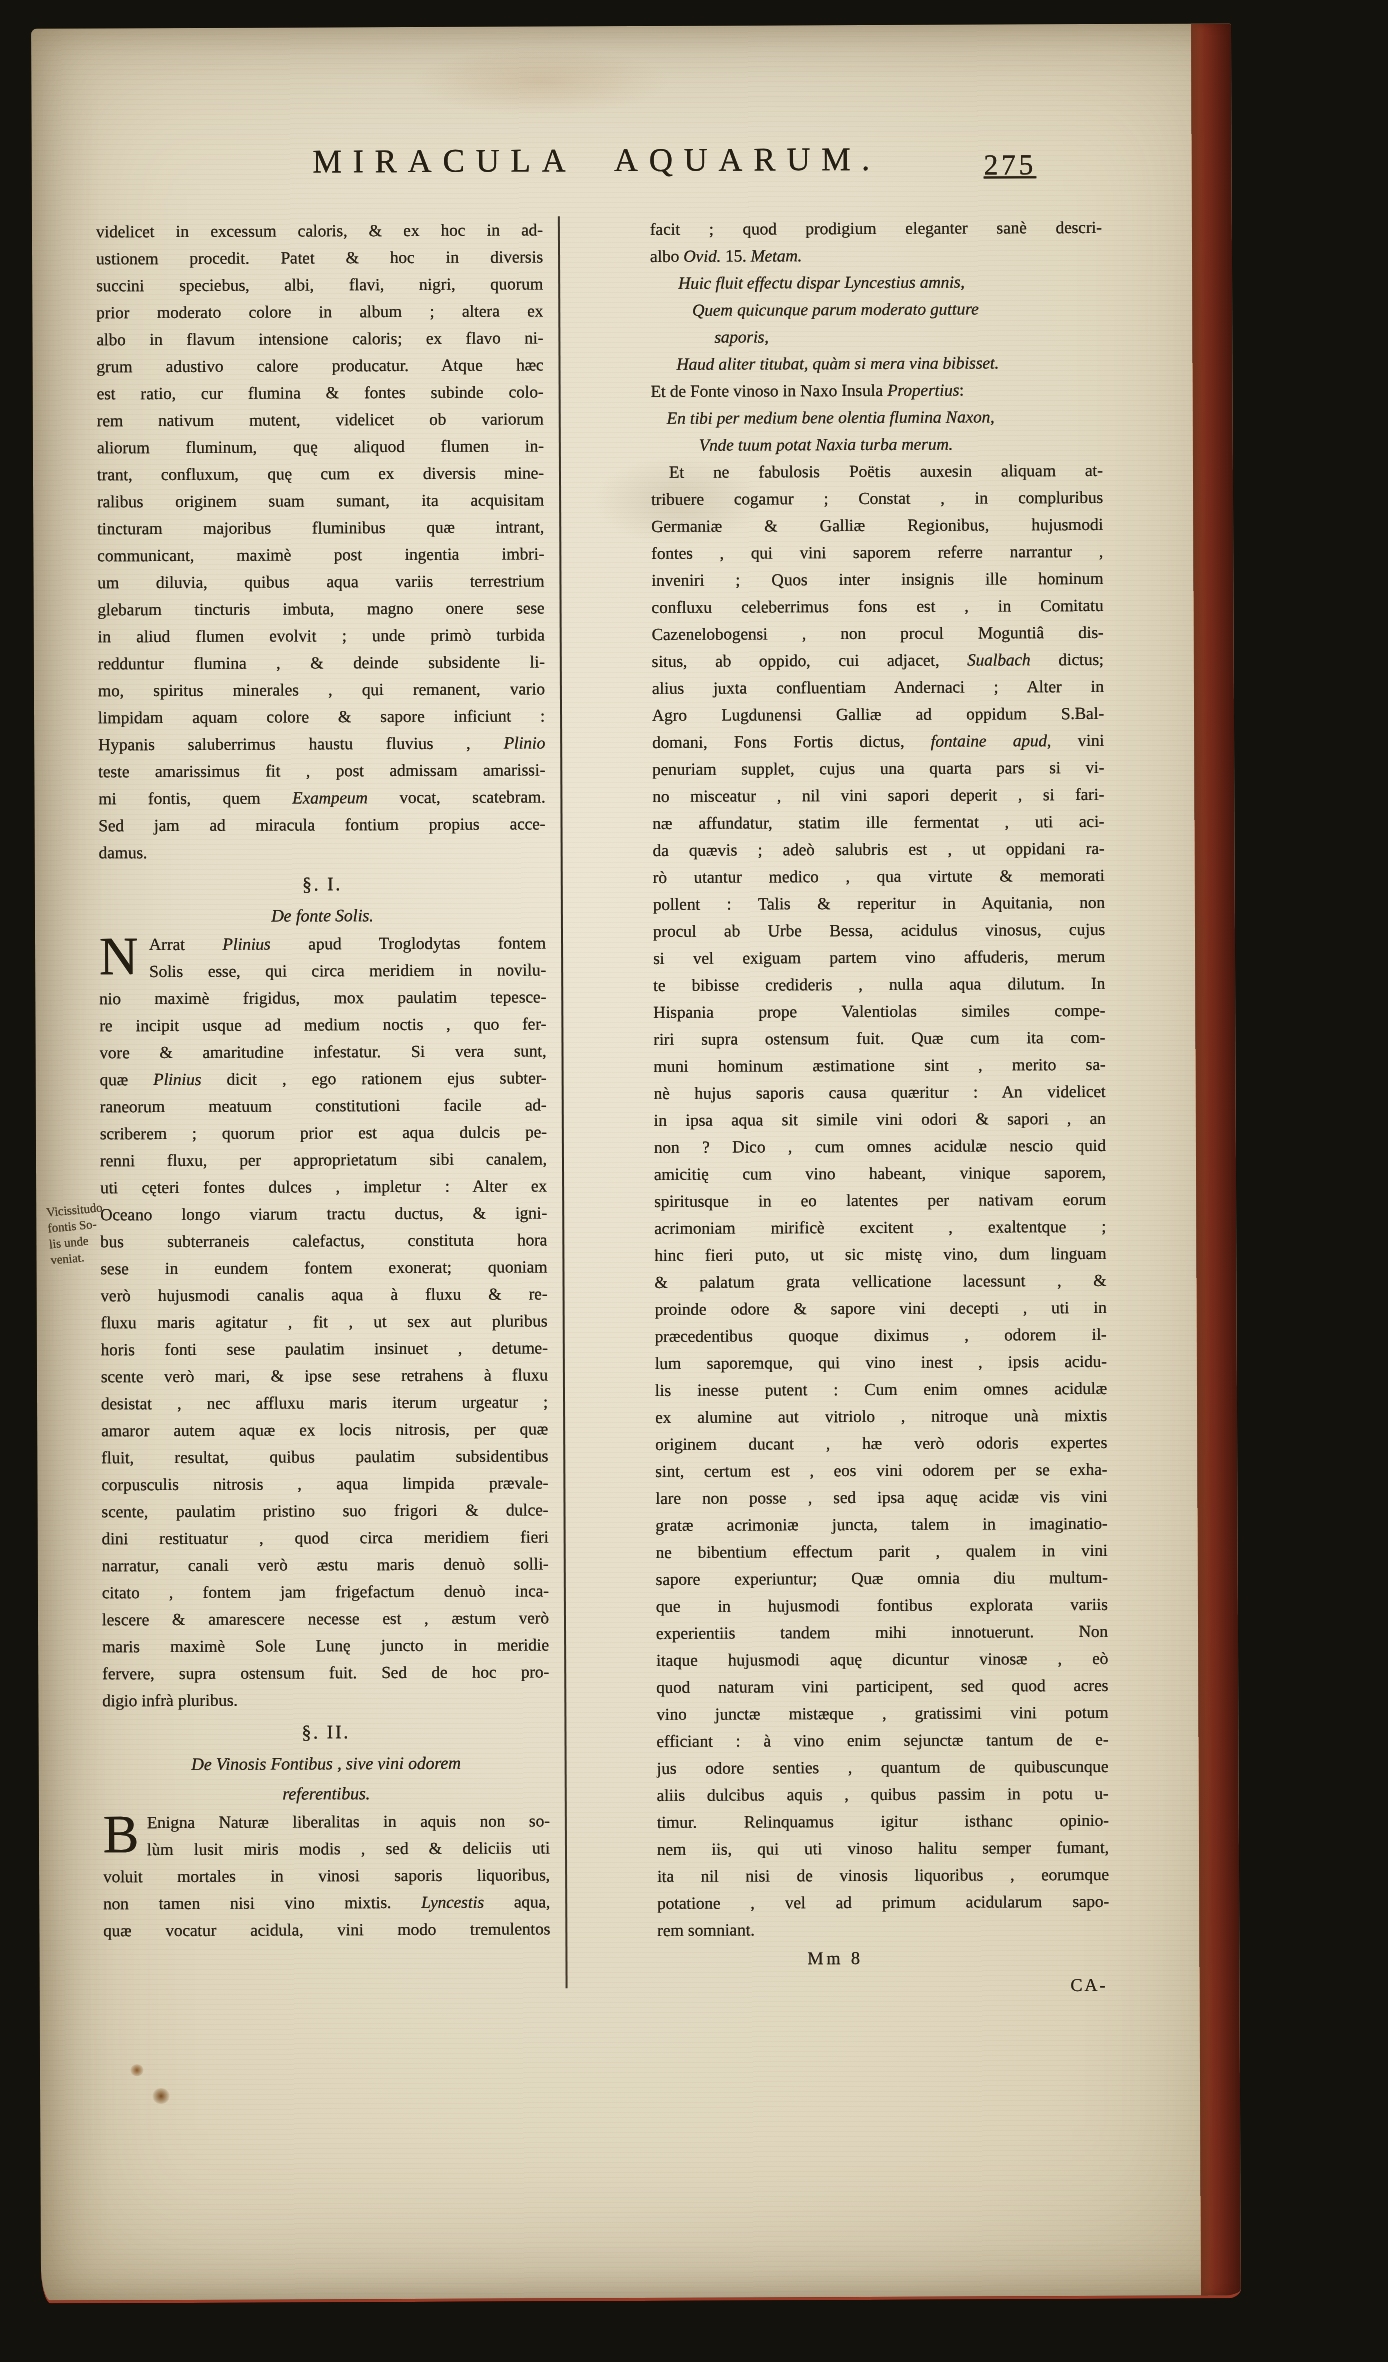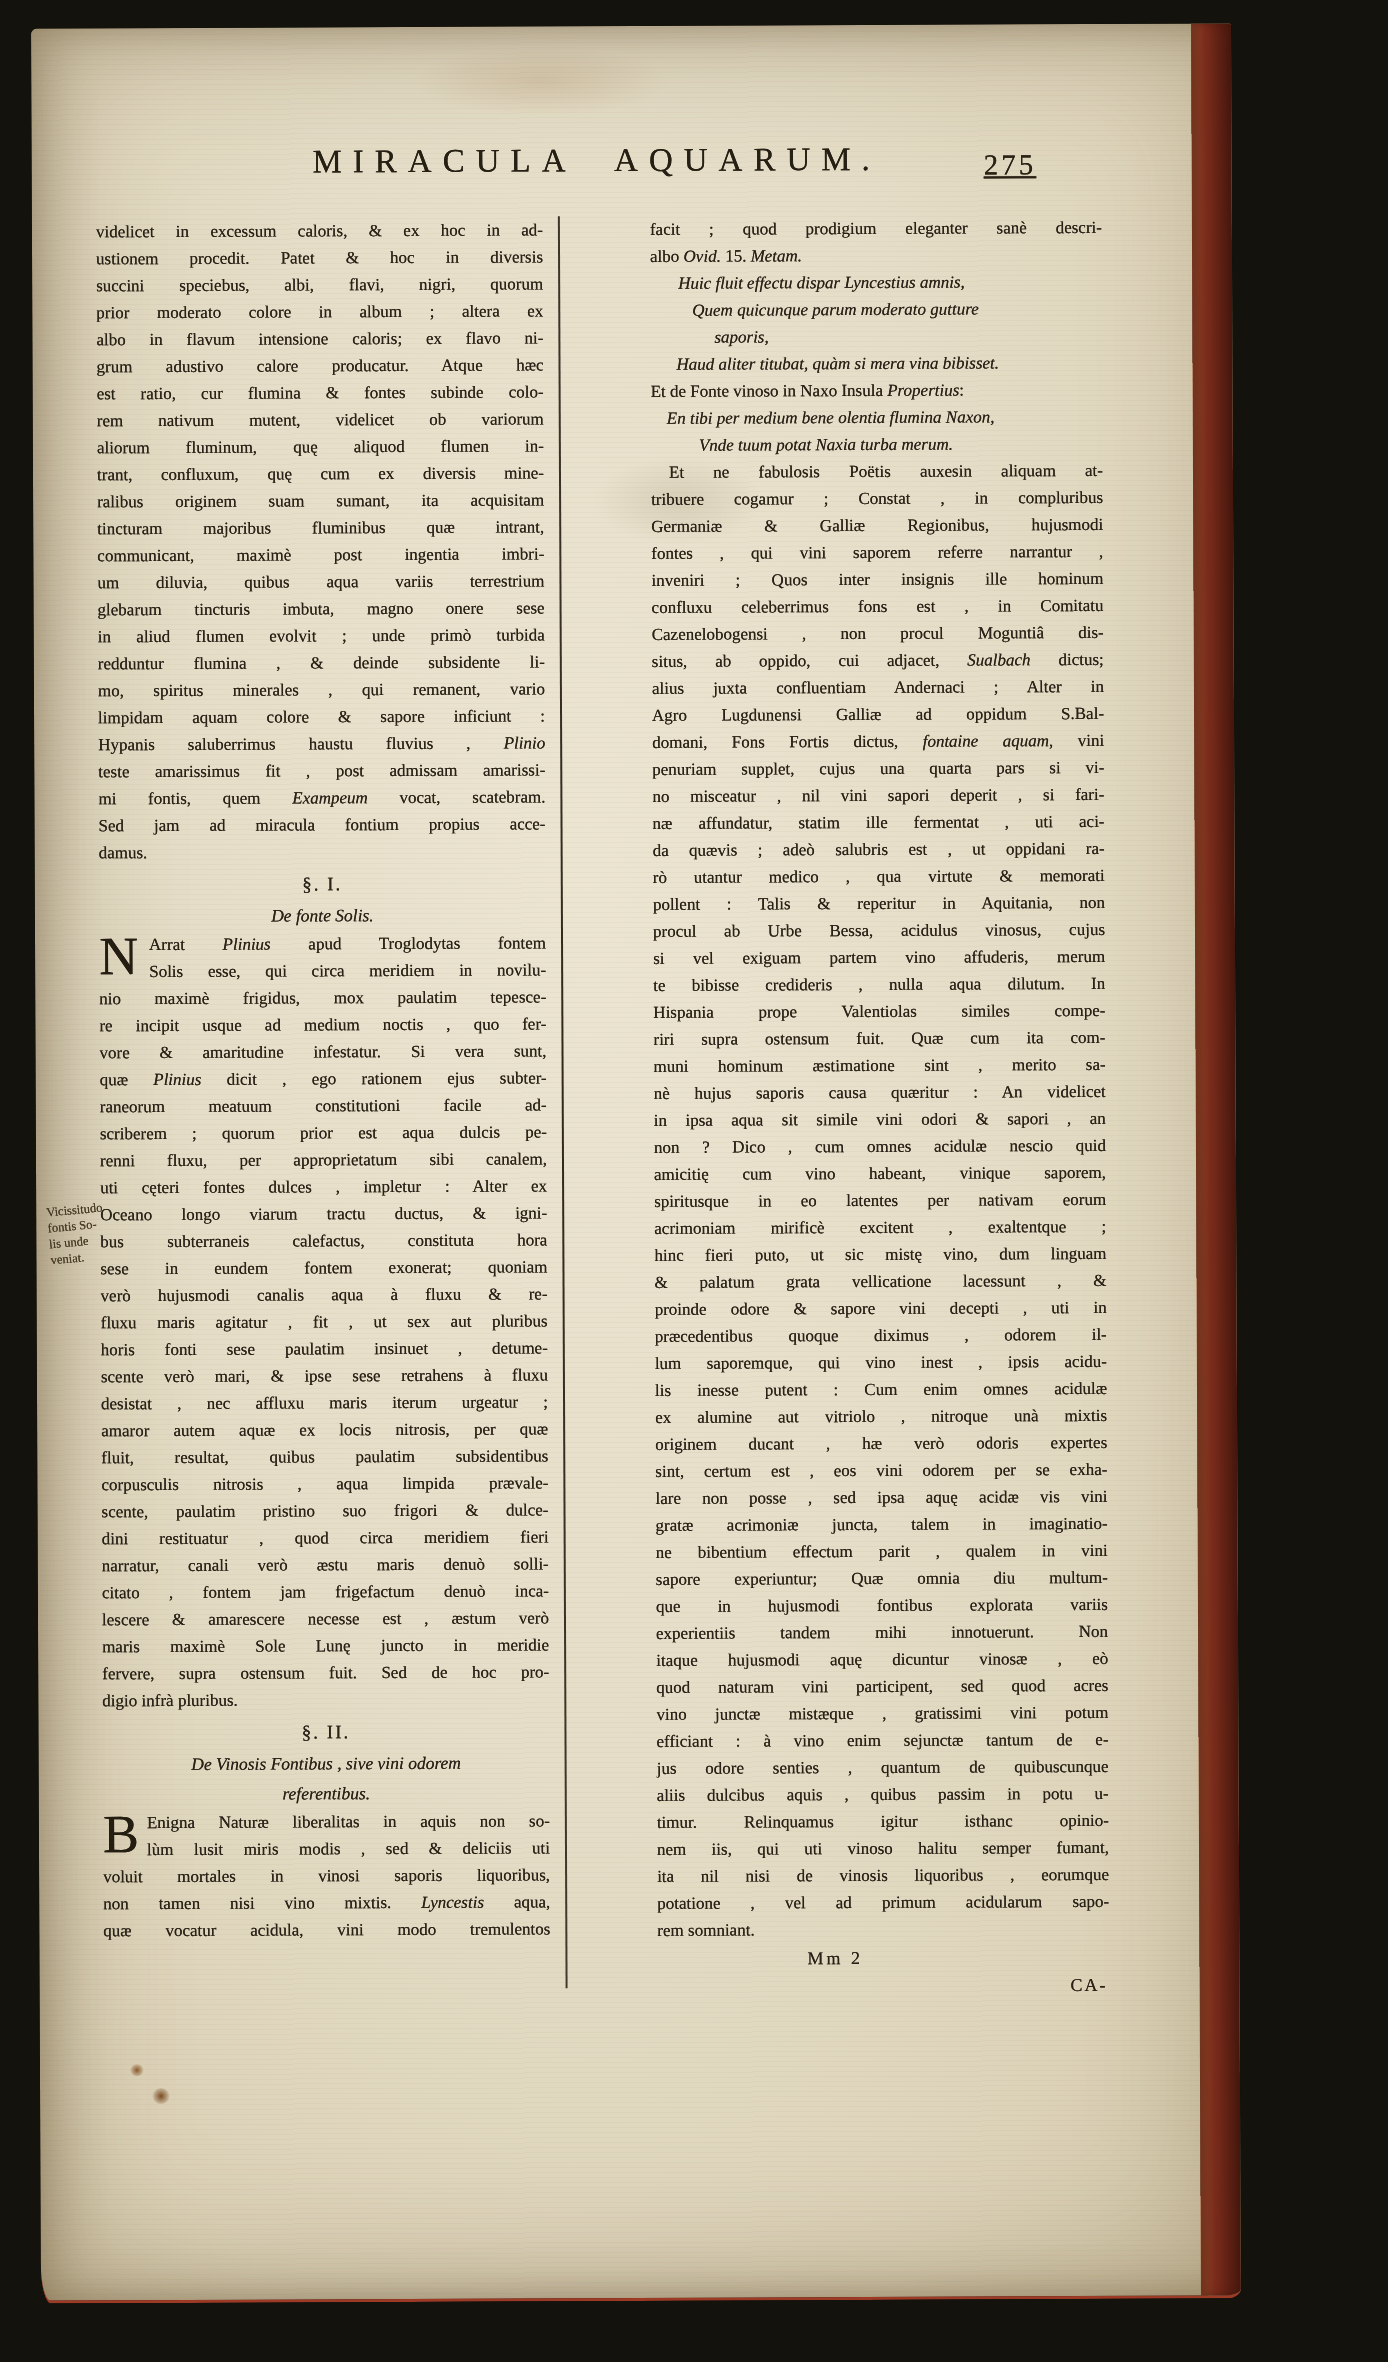--- a/index.html
+++ b/index.html
@@ -194,21 +194,21 @@
             <div class="tl" style="padding-left: 18px;"><span>Et ne fabulosis Poëtis auxesin aliquam at-</span></div>
             <div class="tl"><span>tribuere cogamur ; Constat , in compluribus</span></div>
             <div class="tl"><span>Germaniæ &amp; Galliæ Regionibus, hujusmodi</span></div>
             <div class="tl"><span>fontes , qui vini saporem referre narrantur ,</span></div>
             <div class="tl"><span>inveniri ; Quos inter insignis ille hominum</span></div>
             <div class="tl"><span>confluxu celeberrimus fons est , in Comitatu</span></div>
             <div class="tl"><span>Cazenelobogensi , non procul Moguntiâ dis-</span></div>
             <div class="tl"><span>situs, ab oppido, cui adjacet, </span><span class="it">Sualbach</span><span> dictus;</span></div>
             <div class="tl"><span>alius juxta confluentiam Andernaci ; Alter in</span></div>
             <div class="tl"><span>Agro Lugdunensi Galliæ ad oppidum S.Bal-</span></div>
-            <div class="tl"><span>domani, Fons Fortis dictus, </span><span class="it">fontaine aquam</span><span>, vini</span></div>
+            <div class="tl"><span>domani, Fons Fortis dictus, </span><span class="it">fontaine apud</span><span>, vini</span></div>
             <div class="tl"><span>penuriam supplet, cujus una quarta pars si vi-</span></div>
             <div class="tl"><span>no misceatur , nil vini sapori deperit , si fari-</span></div>
             <div class="tl"><span>næ affundatur, statim ille fermentat , uti aci-</span></div>
             <div class="tl"><span>da quævis ; adeò salubris est , ut oppidani ra-</span></div>
             <div class="tl"><span>rò utantur medico , qua virtute &amp; memorati</span></div>
             <div class="tl"><span>pollent : Talis &amp; reperitur in Aquitania, non</span></div>
             <div class="tl"><span>procul ab Urbe Bessa, acidulus vinosus, cujus</span></div>
             <div class="tl"><span>si vel exiguam partem vino affuderis, merum</span></div>
             <div class="tl"><span>te bibisse credideris , nulla aqua dilutum.  In</span></div>
             <div class="tl"><span>Hispania prope Valentiolas similes compe-</span></div>
@@ -241,21 +241,21 @@
             <div class="tl"><span>efficiant : à vino enim sejunctæ tantum de e-</span></div>
             <div class="tl"><span>jus odore senties , quantum de quibuscunque</span></div>
             <div class="tl"><span>aliis dulcibus aquis , quibus passim in potu u-</span></div>
             <div class="tl"><span>timur.  Relinquamus igitur isthanc opinio-</span></div>
             <div class="tl"><span>nem iis, qui uti vinoso halitu semper fumant,</span></div>
             <div class="tl"><span>ita nil nisi de vinosis liquoribus , eorumque</span></div>
             <div class="tl"><span>potatione , vel ad primum acidularum sapo-</span></div>
             <div class="tl al"><span>rem somniant.</span></div>
           </div>
           <div class="sig-row">
-            <span class="sig-mark">Mm 2</span>
+            <span class="sig-mark">Mm 8</span>
             <span class="catchword">CA-</span>
           </div>
         </div>
     </div>
 
     <div class="page-edge"></div>
   </div>
 </div>
 
 </body></html>

